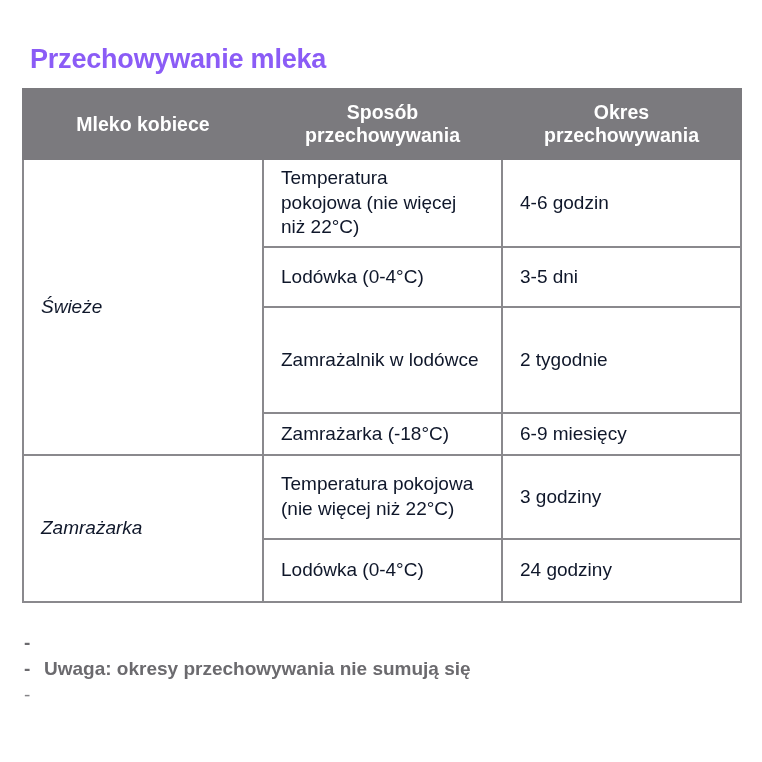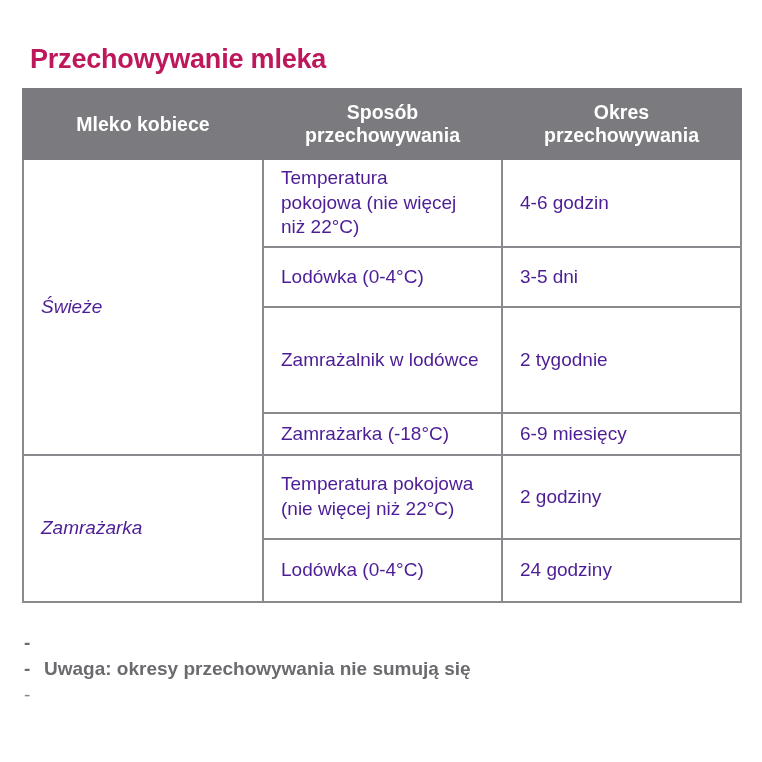--- a/index.html
+++ b/index.html
@@ -16,21 +16,21 @@
     overflow: hidden;
   }
   .page-title {
     position: absolute;
     left: 30px;
     top: 44px;
     margin: 0;
     font-size: 27px;
     font-weight: bold;
     letter-spacing: -0.2px;
-    color: #be185d;
+    color: #8b5cf6;
   }
   table.storage-table {
     position: absolute;
     left: 22px;
     top: 88px;
     width: 718px;
     border-collapse: collapse;
     table-layout: fixed;
   }
   table.storage-table col.c1 { width: 240px; }
@@ -44,21 +44,21 @@
     text-align: center;
     vertical-align: middle;
     height: 68px;
     line-height: 1.18;
     white-space: pre-line;
     border: 2px solid #7b7a7e;
     padding: 0 4px;
   }
   table.storage-table td {
     border: 2px solid #8a898d;
-    color: #4c1d95;
+    color: #0f172a;
     font-size: 19px;
     line-height: 1.3;
     vertical-align: middle;
     background: #ffffff;
     padding: 6px 12px 6px 17px;
     white-space: pre-line;
   }
   td.group-cell {
     font-size: 19.5px;
     padding-left: 17px;
@@ -134,21 +134,21 @@
         <td>2 tygodnie</td>
       </tr>
       <tr class="r4">
         <td>Zamrażarka (-18°C)</td>
         <td>6-9 miesięcy</td>
       </tr>
       <tr class="r5">
         <td class="group-cell" rowspan="2">Zamrażarka</td>
         <td>Temperatura pokojowa
 (nie więcej niż 22°C)</td>
-        <td>2 godziny</td>
+        <td>3 godziny</td>
       </tr>
       <tr class="r6">
         <td>Lodówka (0-4°C)</td>
         <td>24 godziny</td>
       </tr>
     </tbody>
   </table>
 
   <div class="notes">
     <div class="note bold">

